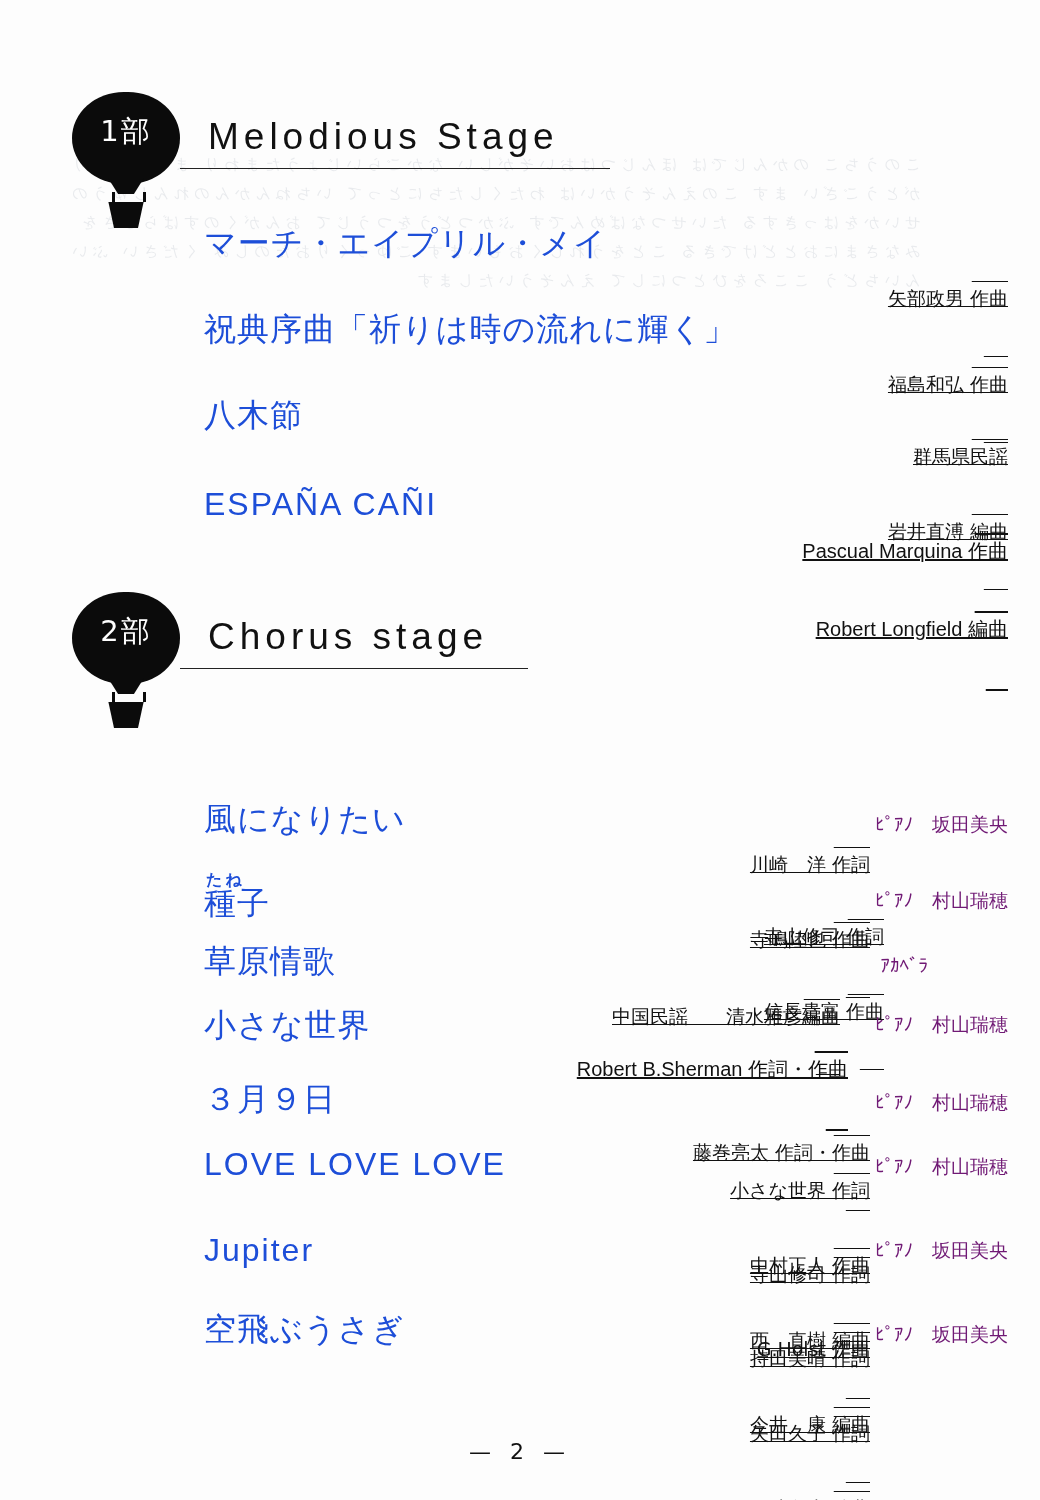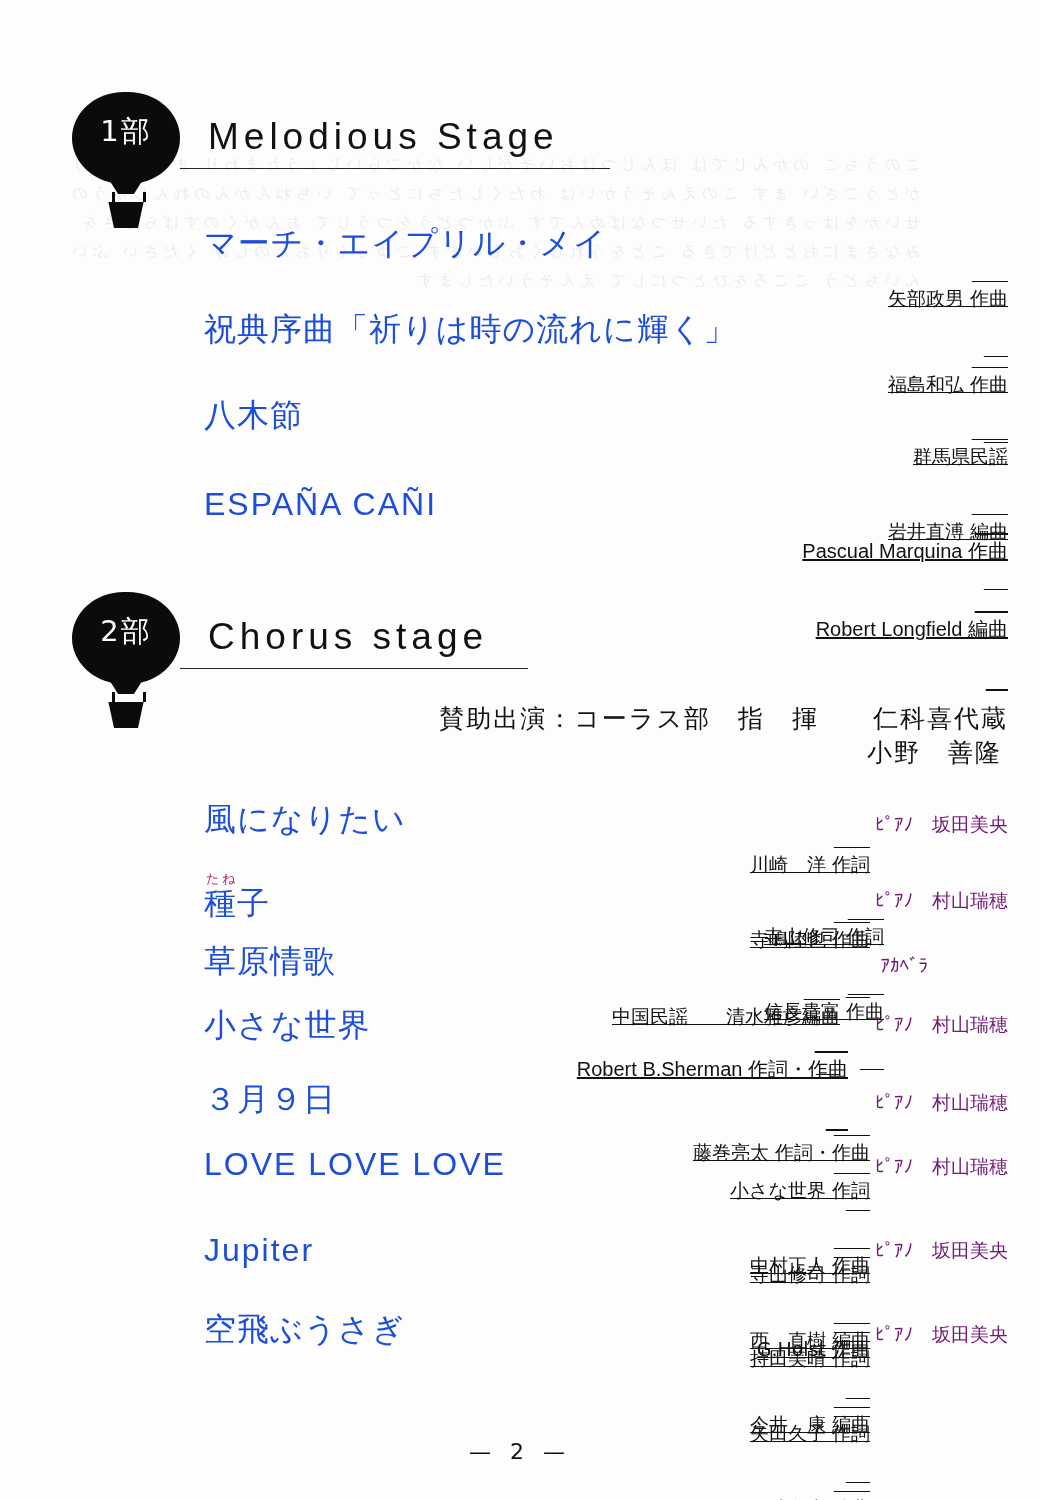--- a/index.html
+++ b/index.html
@@ -171,24 +171,25 @@
     line-height: 34px;
     font-family: "DejaVu Sans", sans-serif;
   }
   .guest .second {
     display: block;
     padding-right: 6px;
   }
 
   .ruby {
     position: absolute;
-    font-size: 13px;
+    font-size: 16px;
     letter-spacing: 3px;
-    color: #be185d;
-    font-family: "DejaVu Sans", sans-serif;
+    color: #1d4ed8;
+    font-family: "DejaVu Sans", sans-serif;
+    font-weight: bold;
   }
 
   .page-number {
     position: absolute;
     left: 0;
     bottom: 36px;
     width: 1040px;
     text-align: center;
     font-size: 22px;
     letter-spacing: 6px;
@@ -254,24 +255,20 @@
       <div class="part-label">2部</div>
       <div class="neck"></div>
       <div class="basket-line"></div>
       <div class="basket"></div>
     </div>
 
     <div class="section-title" style="top:24px;">Chorus stage</div>
     <div class="title-rule" style="top:76px; width:348px;"></div>
   </div>
 
-  <div class="guest" style="top:702px;">
-    <span>賛助出演：コーラス部　指　揮　　仁科喜代蔵</span>
-    <span class="second">小野　善隆</span>
-  </div>
 
   <div class="piece" style="top:798px;">
     <div class="piece-title">風になりたい</div>
     <div class="credits" style="top:4px; right:170px;">
       <span class="credit-line">川崎　洋 作詞</span>
       <span class="credit-line">寺嶋陸也 作曲</span>
     </div>
     <div class="pianist" style="top:14px;">ﾋﾟｱﾉ　坂田美央</div>
   </div>
 

